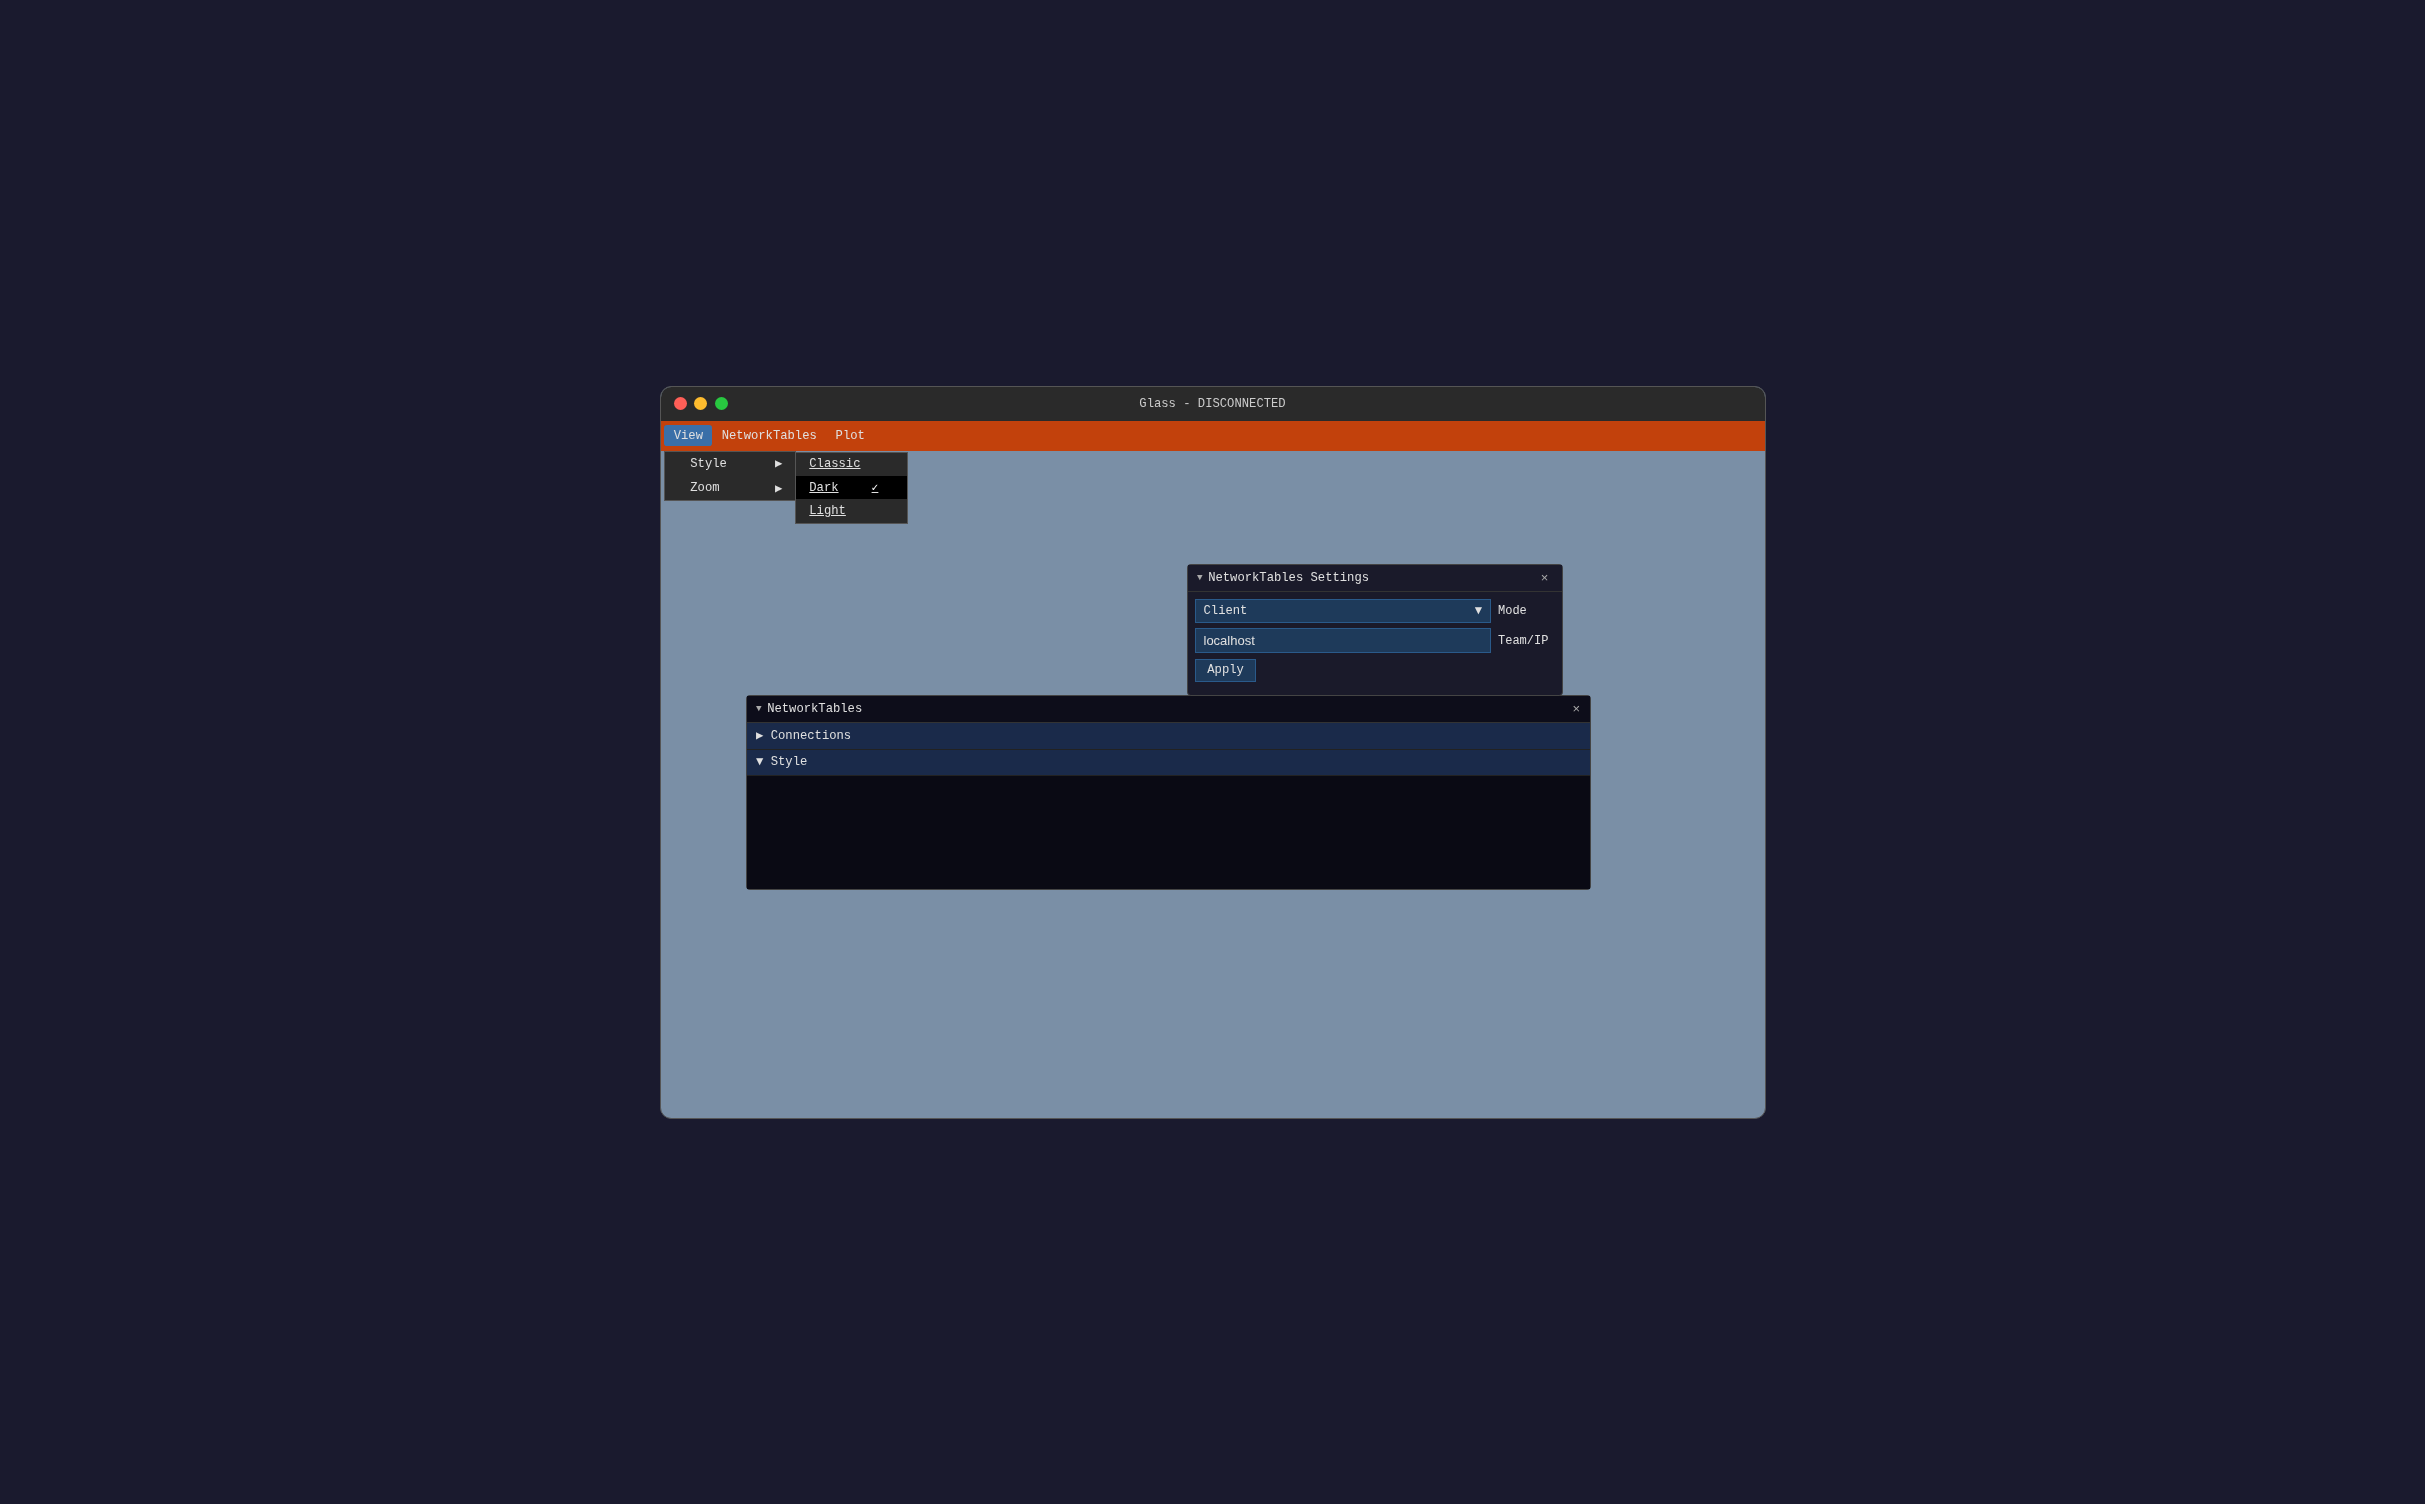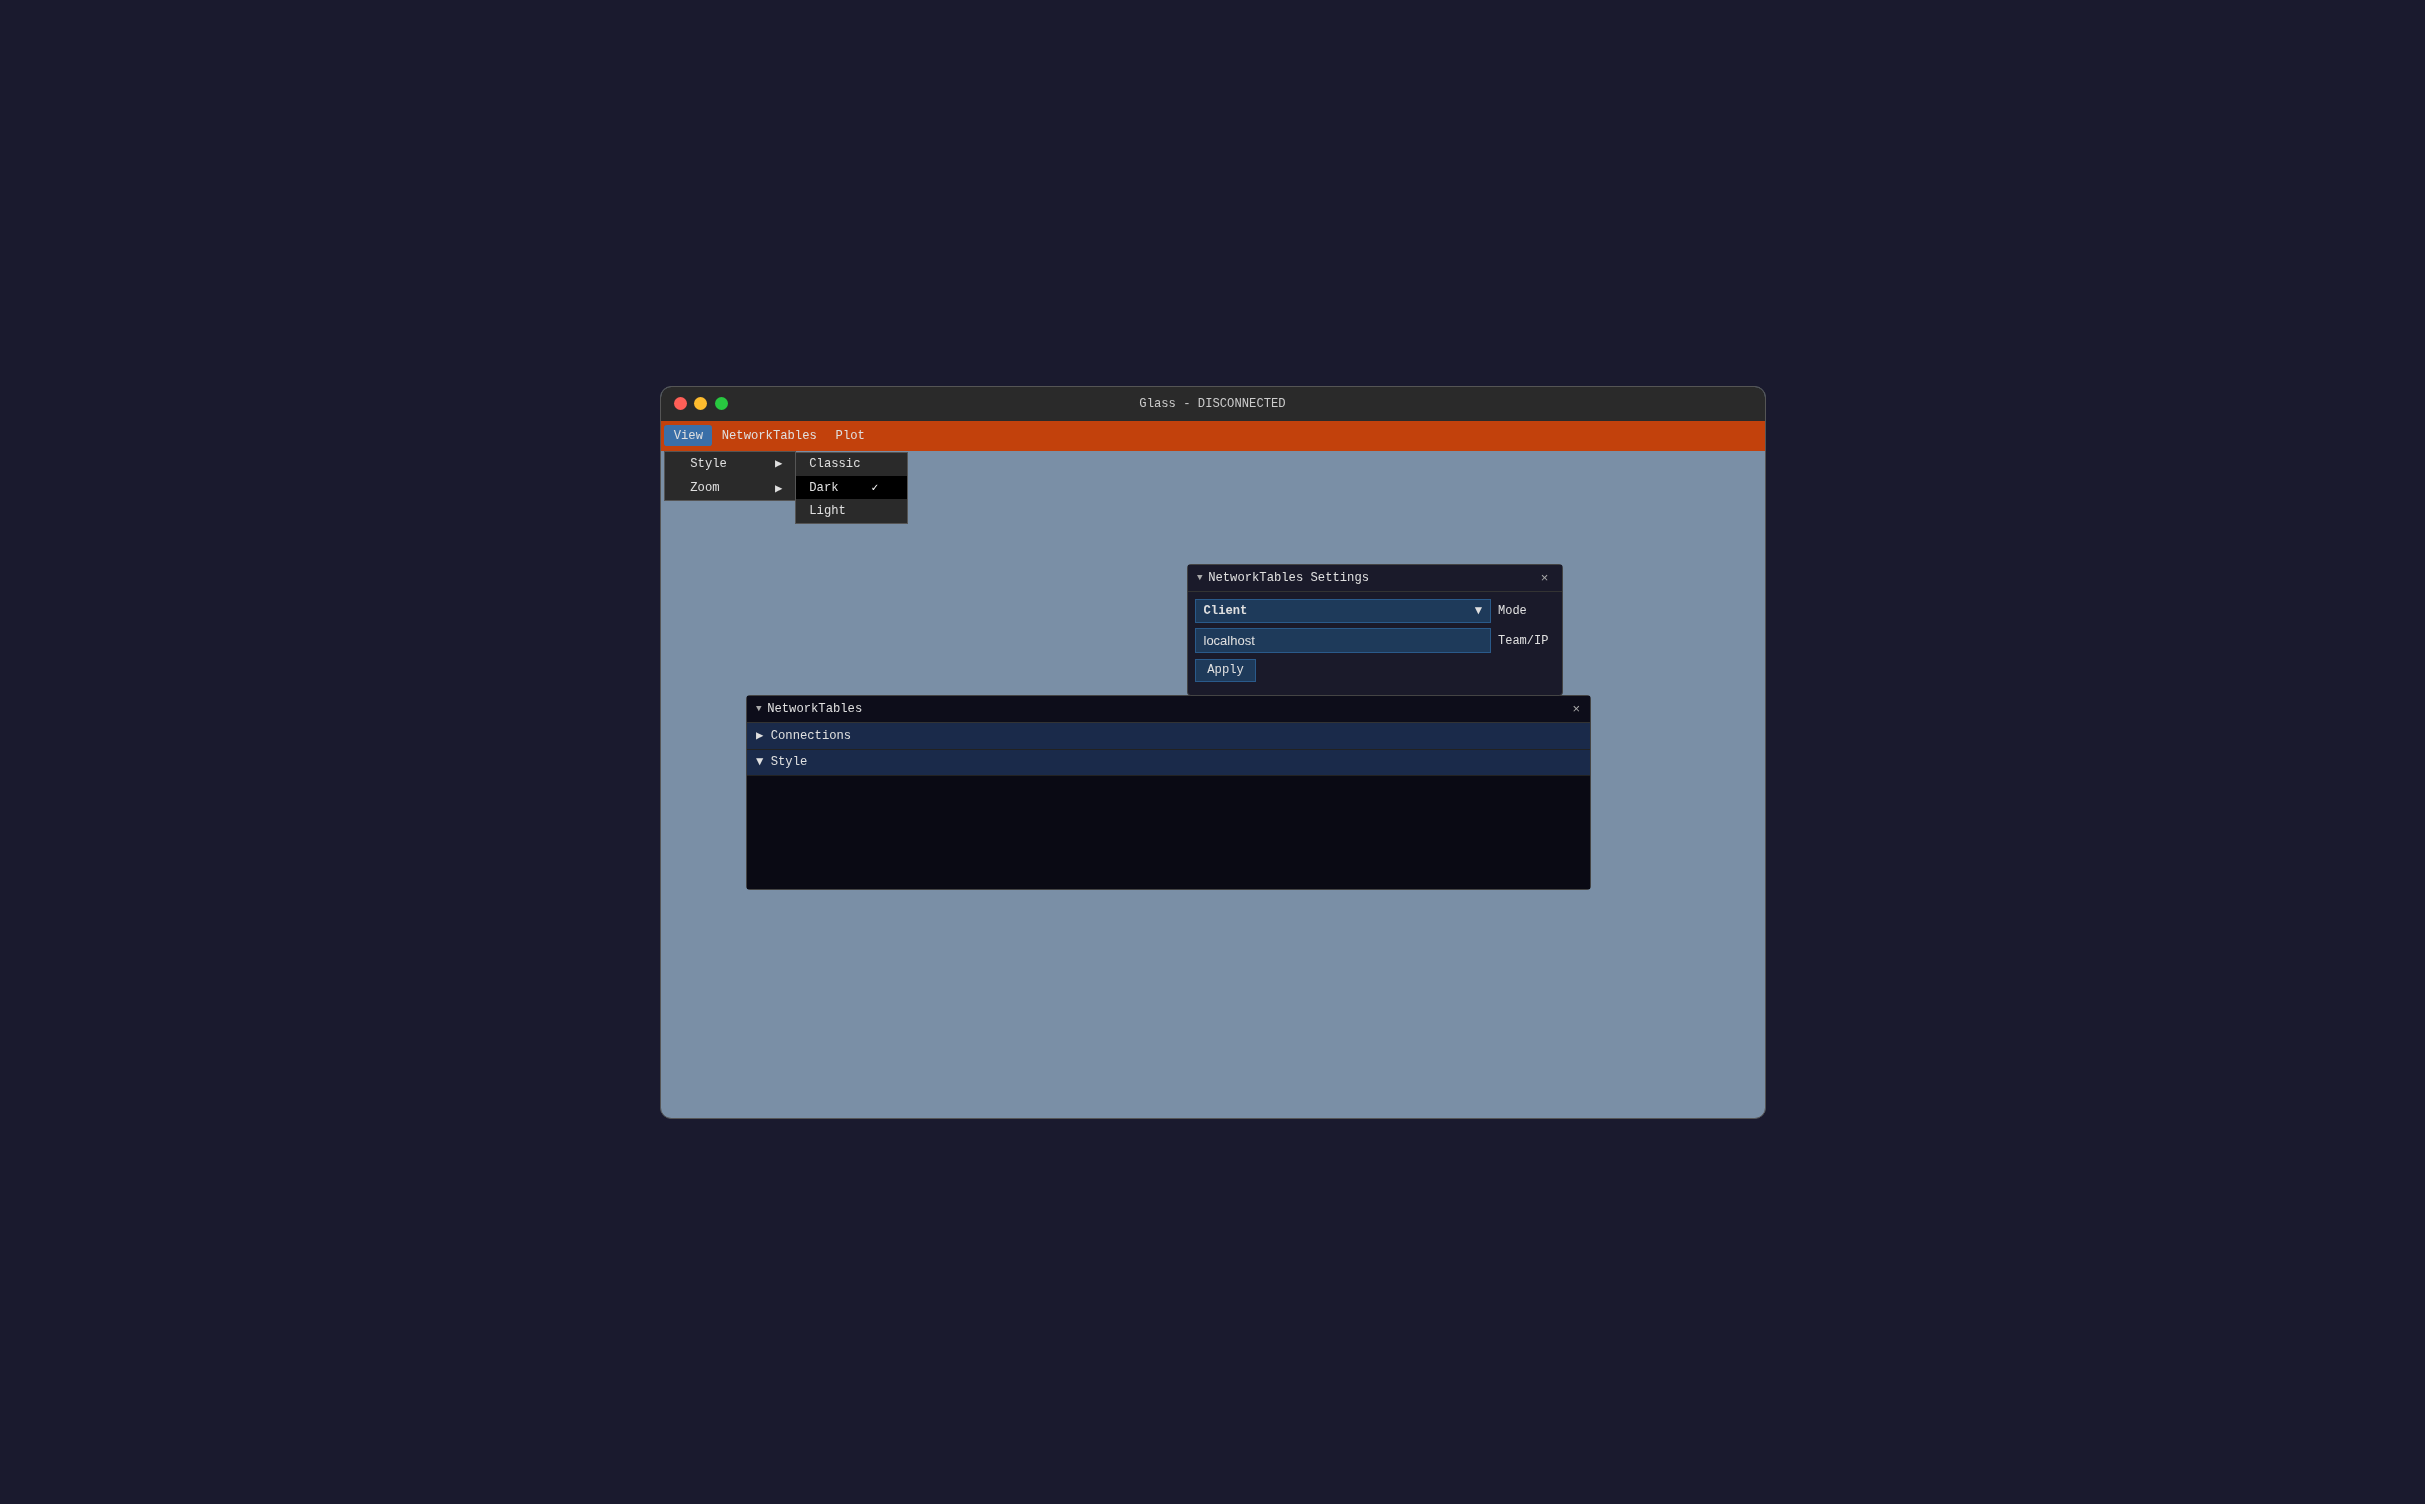--- a/index.html
+++ b/index.html
@@ -124,20 +124,21 @@
       font-family: 'Courier New', monospace;
       font-size: 12.2px;
     }
     .style-submenu-item {
       padding: 4.7px 13px;
       color: #e0e0e0;
       cursor: pointer;
       display: flex;
       align-items: flex-start;
       gap: 7.5px;
+      text-decoration: underline;
     }
     .style-submenu-item.active-item {
       background: #000000;
       gap: 33px;
     }
     .checkmark {
       color: #fff;
       font-size: 11.3px;
     }
     
@@ -193,21 +194,20 @@
       color: #e0e0e0;
       border: 0.9px solid #2a5a8a;
       padding: 3.8px 7.5px;
       font-size: 12.2px;
       font-family: 'Courier New', monospace;
       flex: 1;
       display: flex;
       align-items: center;
       justify-content: space-between;
       cursor: pointer;
-      font-weight: bold;
     }
     .settings-label {
       color: #e0e0e0;
       font-size: 12px;
       min-width: 56px;
     }
     .settings-input {
       background: #1e3a5a;
       color: #e0e0e0;
       border: 0.9px solid #2a5a8a;

